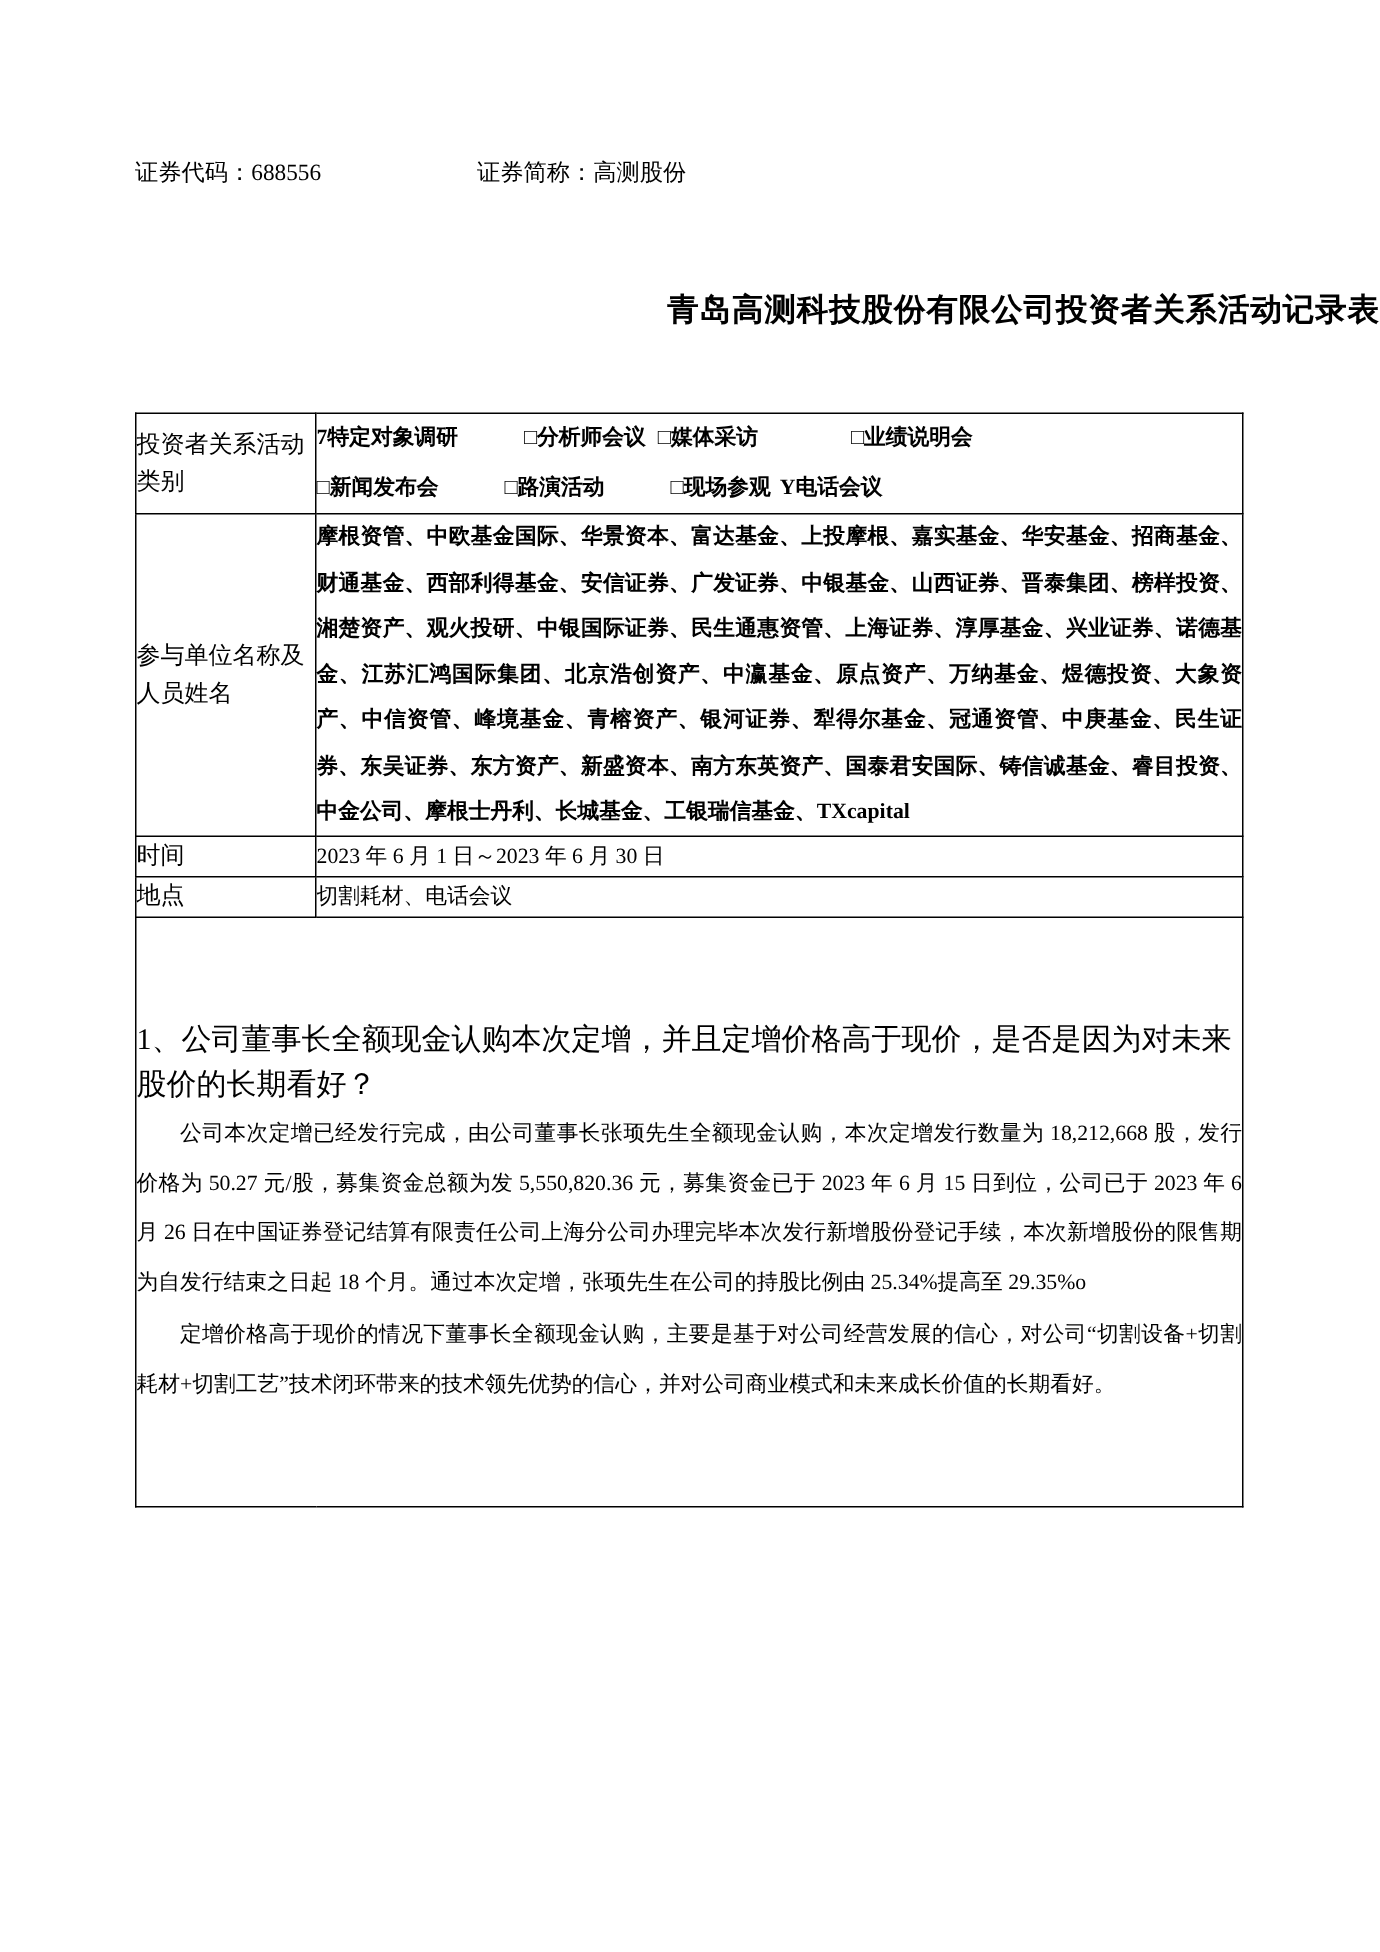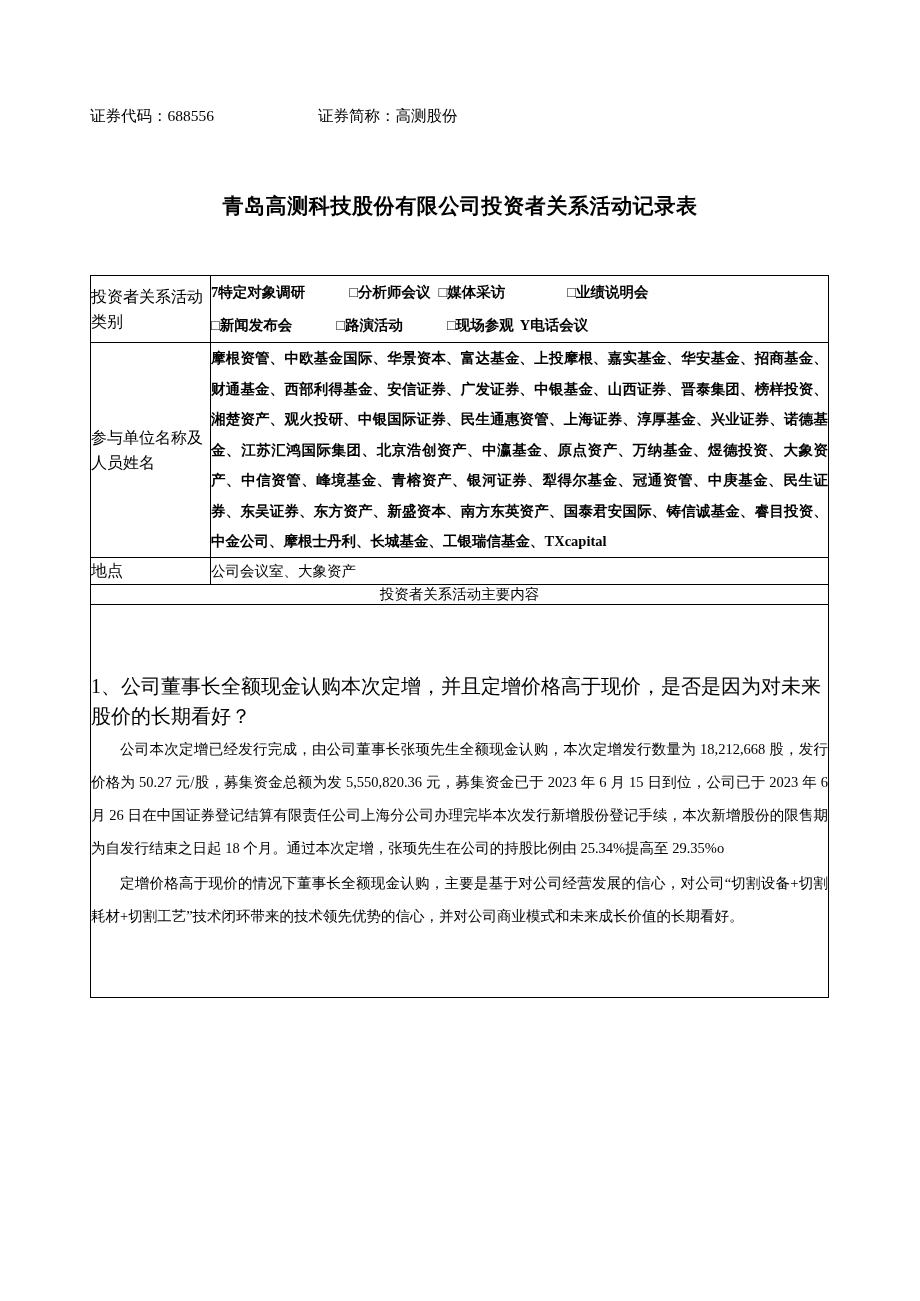--- a/index.html
+++ b/index.html
@@ -34,21 +34,21 @@
   }
   .doc-header .code-group { display: inline-block; }
   .doc-header .name-group { display: inline-block; margin-left: 104px; }
 
   
   .doc-title {
     position: absolute;
     left: 0;
     top: 176px;
     width: 920px;
-    text-align: center;
+    text-align: right;
     font-size: 21px;
     font-weight: bold;
     letter-spacing: 0.6px;
     font-family: Liberation Sans, sans-serif;
   }
 
   
   .ir-table {
     position: absolute;
     left: 90px;
@@ -167,30 +167,31 @@
       </tr>
 
       <tr>
         <td class="cell-label label-two-line">
           <div>参与单位名称及</div>
           <div>人员姓名</div>
         </td>
         <td class="participants">摩根资管、中欧基金国际、华景资本、富达基金、上投摩根、嘉实基金、华安基金、招商基金、财通基金、西部利得基金、安信证券、广发证券、中银基金、山西证券、晋泰集团、榜样投资、湘楚资产、观火投研、中银国际证券、民生通惠资管、上海证券、淳厚基金、兴业证券、诺德基金、江苏汇鸿国际集团、北京浩创资产、中瀛基金、原点资产、万纳基金、煜德投资、大象资产、中信资管、峰境基金、青榕资产、银河证券、犁得尔基金、冠通资管、中庚基金、民生证券、东吴证券、东方资产、新盛资本、南方东英资产、国泰君安国际、铸信诚基金、睿目投资、中金公司、摩根士丹利、长城基金、工银瑞信基金、TXcapital</td>
       </tr>
 
+      <tr>
+        <td class="cell-label">时间</td>
+        <td class="cell-body">2023 年 6 月 1 日～2023 年 6 月 30 日</td>
+      </tr>
 
       <tr>
         <td class="cell-label">地点</td>
-        <td class="cell-body">公司会议室、大象资产</td>
-      </tr>
-
-
-      <tr>
-        <td class="section-head" colspan="2">投资者关系活动主要内容</td>
-      </tr>
+        <td class="cell-body">切割耗材、电话会议</td>
+      </tr>
+
+
 
       <tr>
         <td class="content-cell" colspan="2">
           <div class="q-line">1、公司董事长全额现金认购本次定增，并且定增价格高于现价，是否是因为对未来股价的长期看好？</div>
           <div class="a-para">公司本次定增已经发行完成，由公司董事长张顼先生全额现金认购，本次定增发行数量为 18,212,668 股，发行价格为 50.27 元/股，募集资金总额为发 5,550,820.36 元，募集资金已于 2023 年 6 月 15 日到位，公司已于 2023 年 6 月 26 日在中国证券登记结算有限责任公司上海分公司办理完毕本次发行新增股份登记手续，本次新增股份的限售期为自发行结束之日起 18 个月。通过本次定增，张顼先生在公司的持股比例由 25.34%提高至 29.35%o</div>
           <div class="a-para">定增价格高于现价的情况下董事长全额现金认购，主要是基于对公司经营发展的信心，对公司“切割设备+切割耗材+切割工艺”技术闭环带来的技术领先优势的信心，并对公司商业模式和未来成长价值的长期看好。</div>
         </td>
       </tr>
 
     </tbody>

